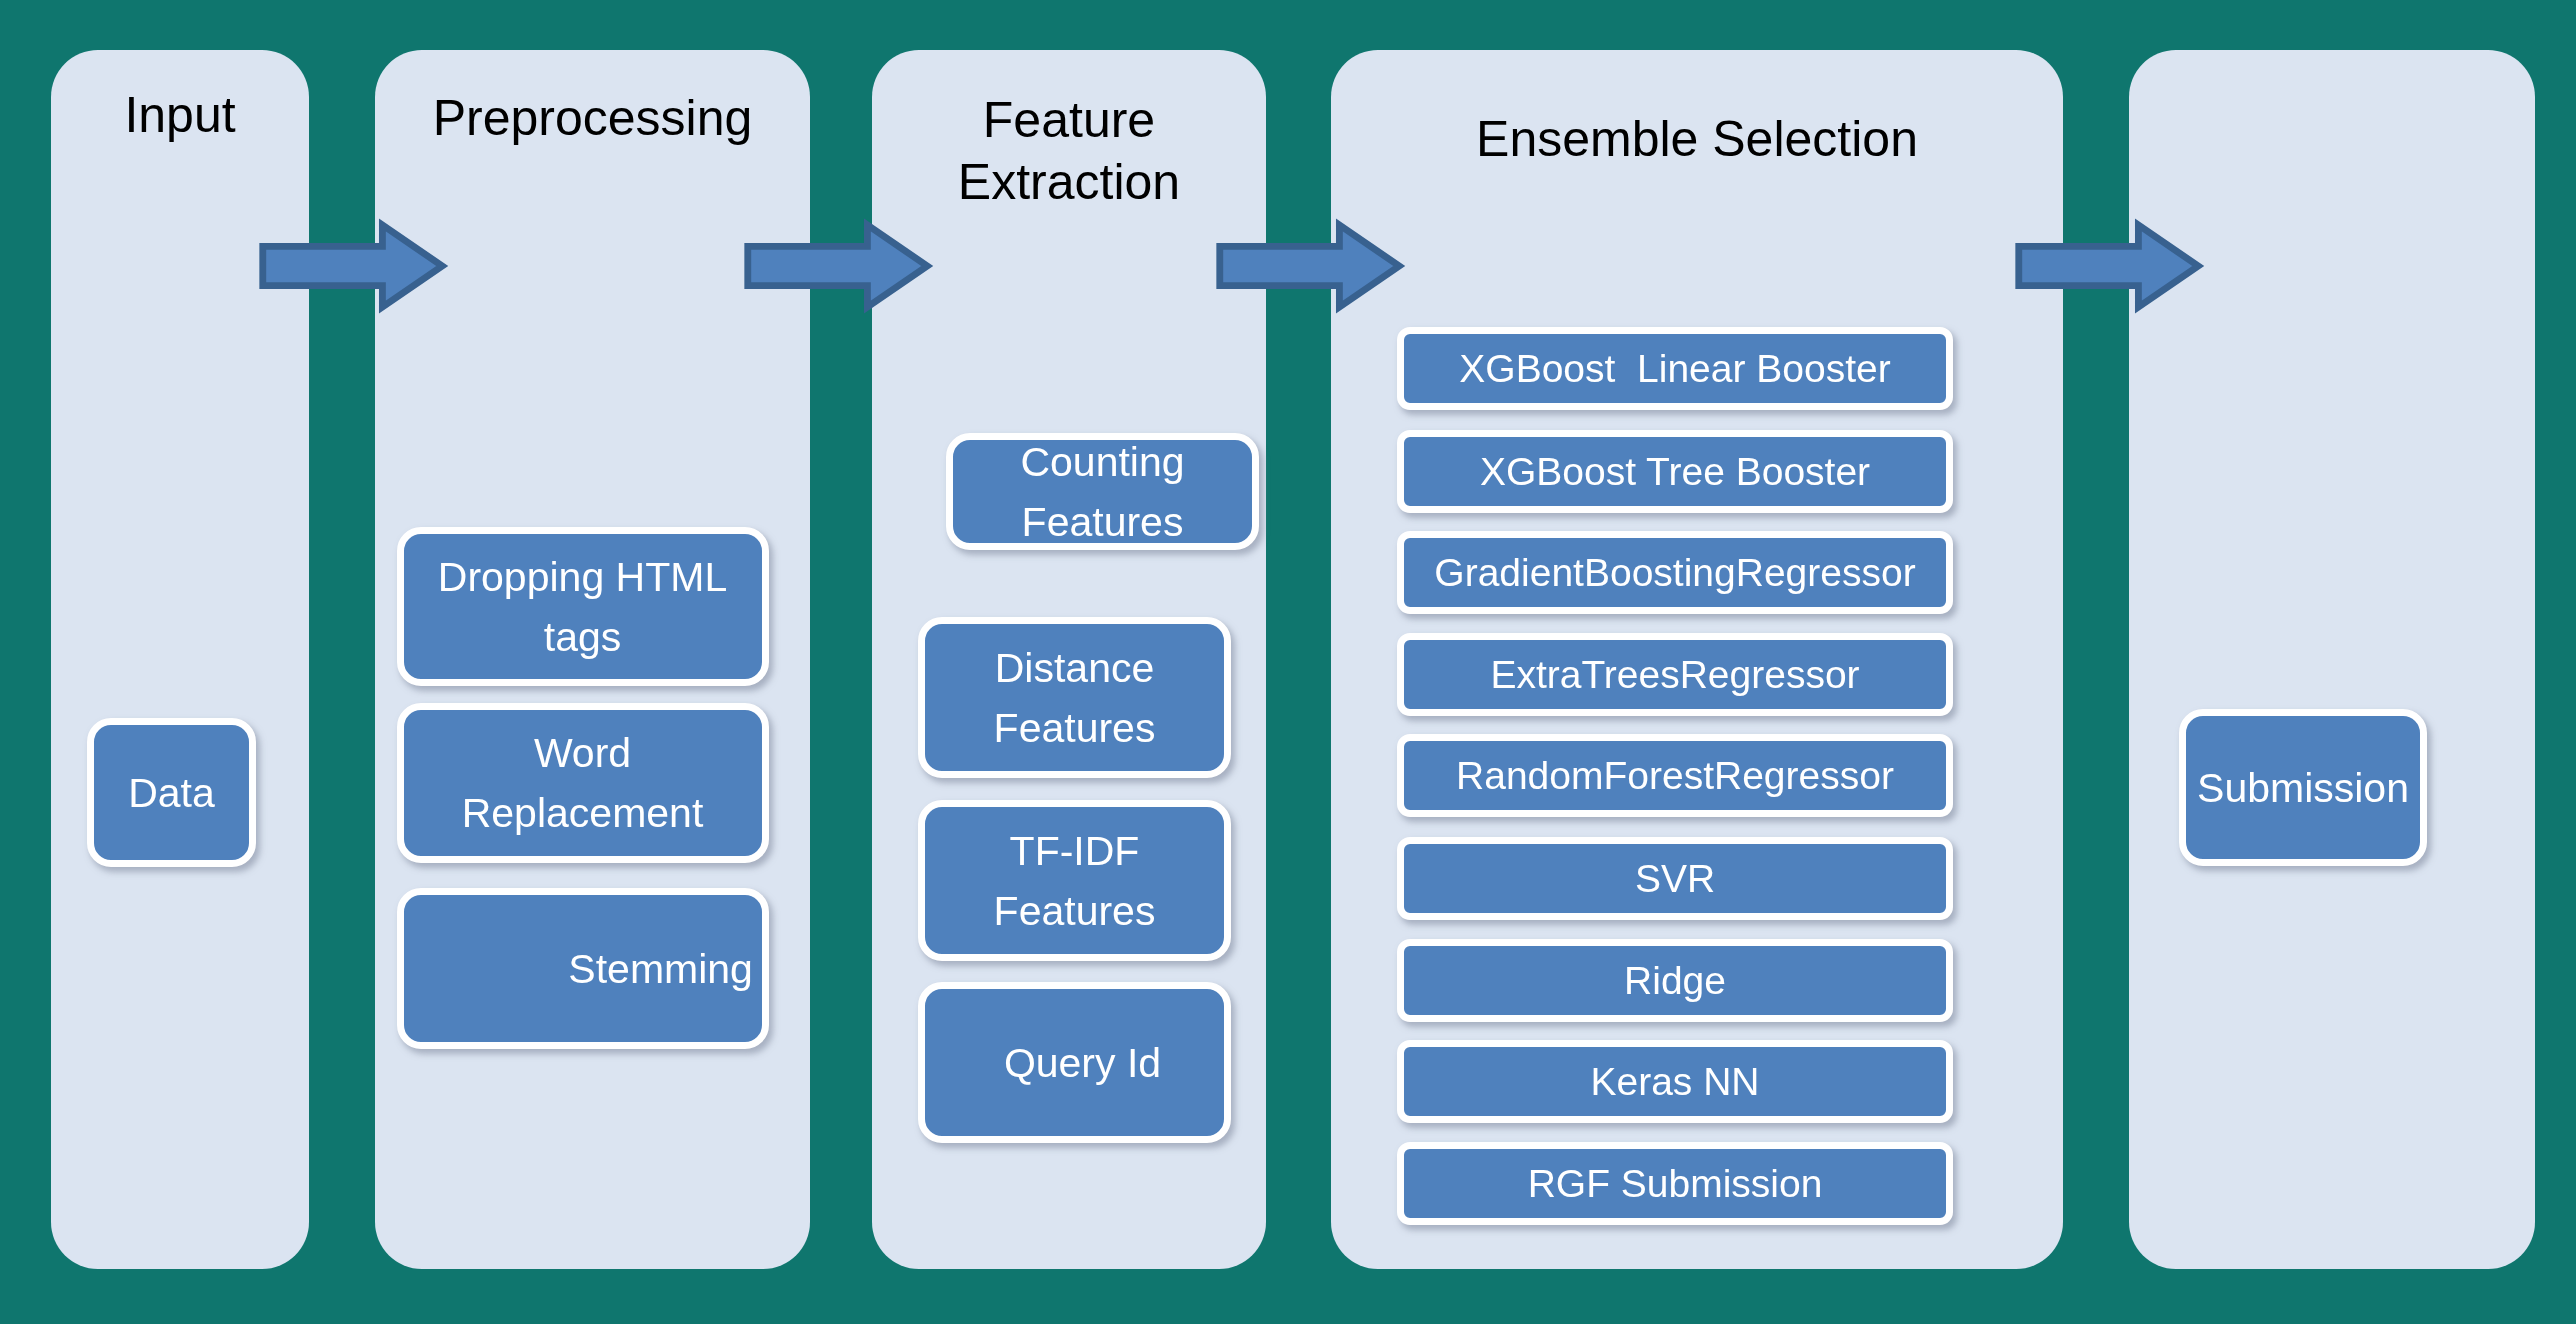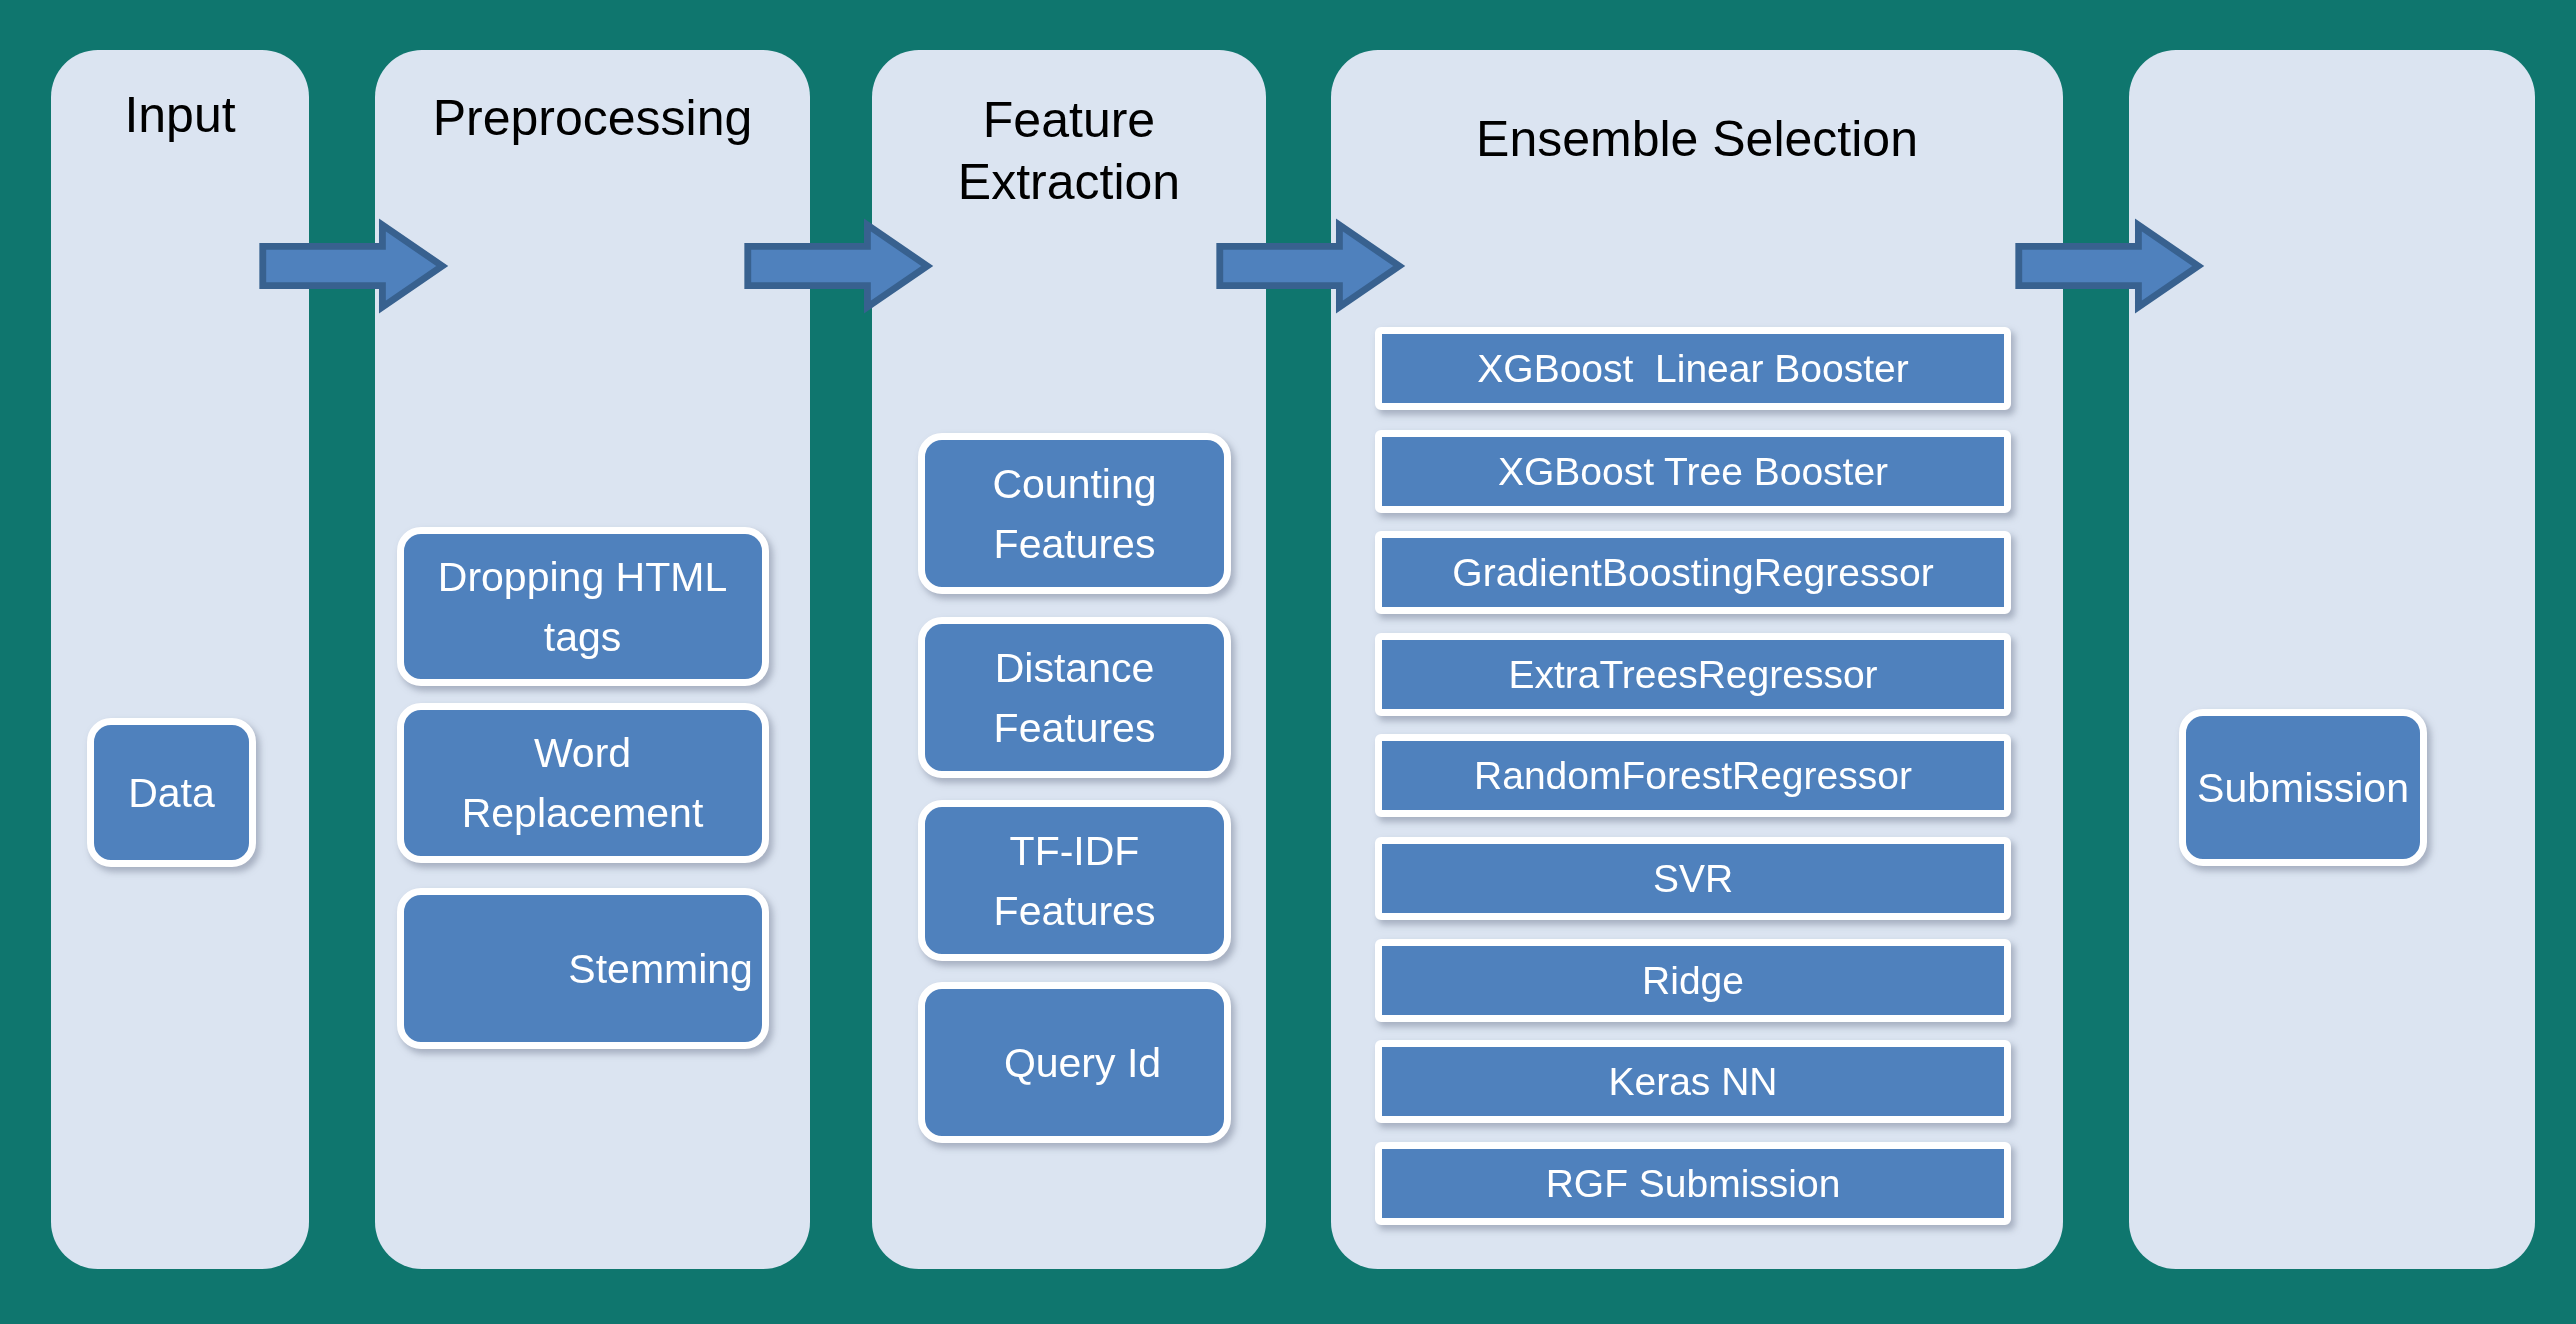--- a/index.html
+++ b/index.html
@@ -39,27 +39,27 @@
   .node--data{left:36px;top:668px;width:169px;height:149px;}
 
   
   .node--prep{left:21.5px;width:372px;justify-content:flex-end;}
   .node--dropping{top:477px;height:159px;}
   .node--word{top:653px;height:160px;}
   .node--stemming{top:838px;height:161px;}
 
   
   .node--feat{left:46px;width:313px;}
-  .node--counting{top:383px;height:161px;}
+  .node--counting{top:383px;height:117px;margin-left:28px;}
   .node--distance{top:567px;height:161px;}
   .node--tfidf{top:750px;height:161px;}
   .node--query{top:932px;height:161px;padding-left:16px;}
 
   
-  .node--ens{left:44px;width:636px;height:83px;border-radius:6px;}
+  .node--ens{left:66px;width:556px;height:83px;border-radius:13px;}
   .node--ens .node-label{font-size:39px;line-height:45px;}
   .node--ens0{top:277px;}
   .node--ens1{top:380px;}
   .node--ens2{top:481px;}
   .node--ens3{top:583px;}
   .node--ens4{top:684px;}
   .node--ens5{top:787px;}
   .node--ens6{top:889px;}
   .node--ens7{top:990px;}
   .node--ens8{top:1092px;}

